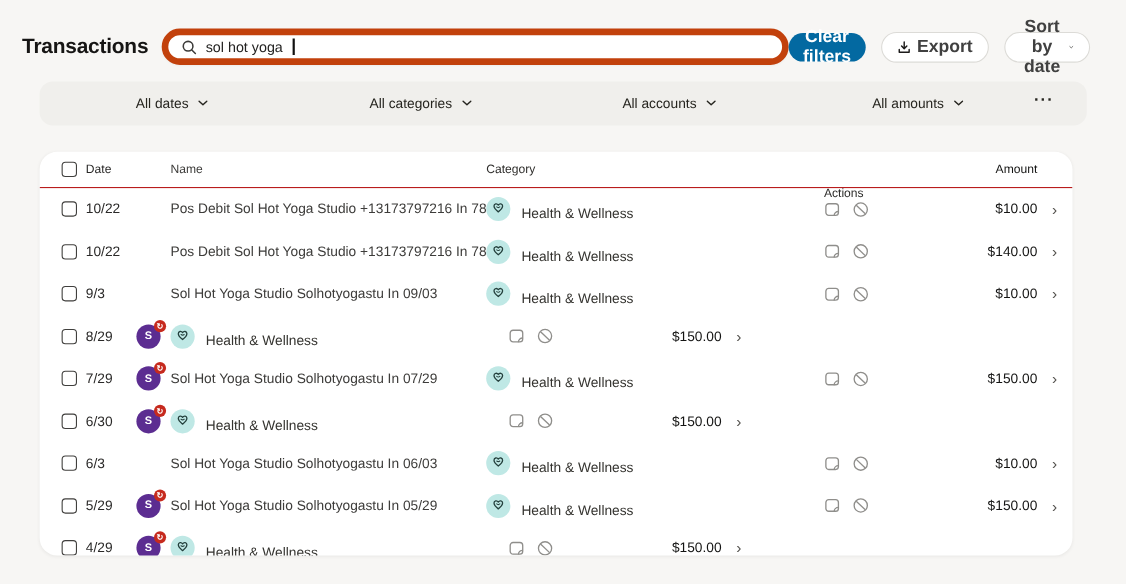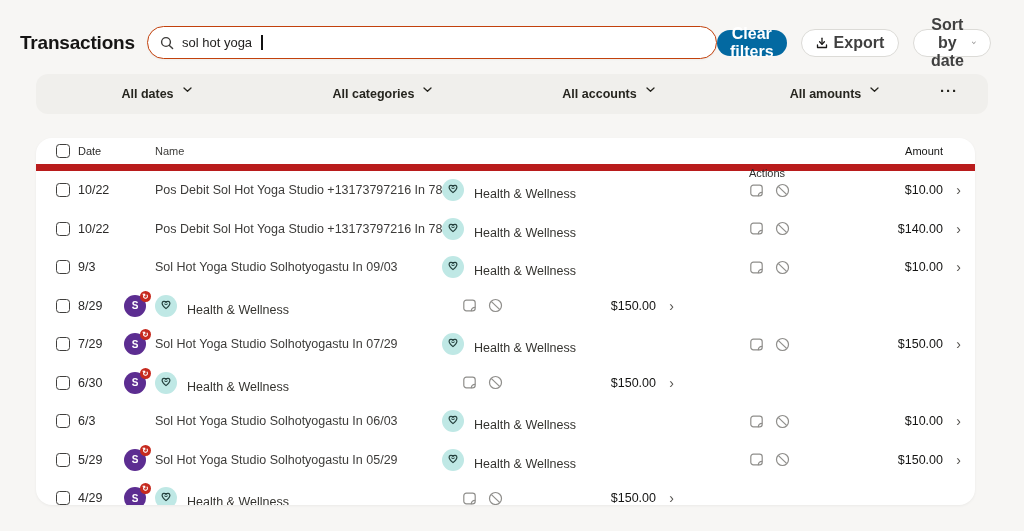--- a/index.html
+++ b/index.html
@@ -16,21 +16,21 @@
     display: flex; align-items: center;
     padding: 33px 43px 0 20px;
     height: 52px;
   }
   .page-title {
     font-size: 19px; font-weight: 600; color: #161514;
     letter-spacing: -0.2px; width: 127px; flex: none;
   }
   .search {
     flex: none; width: 570px; height: 33px;
-    background: #fff; border: 1px solid #c2410c; border-radius: 17px;
+    background: #fff; border: 6px solid #c2410c; border-radius: 17px;
     box-shadow: 0 1px 2px rgba(0,0,0,0.04);
     display: flex; align-items: center; padding: 0 12px; gap: 8px;
   }
   .search-text { font-size: 13px; color: #232221; }
   .caret { display: inline-block; width: 1.5px; height: 15px; background: #111; margin-left: 1px; }
   .topbar-actions { margin-left: auto; display: flex; align-items: center; gap: 14px; }
   .btn {
     display: inline-flex; align-items: center; gap: 6px;
     height: 28px; padding: 0 14px;
     background: #fff; border: 1px solid #dcdbd7; border-radius: 15px;
@@ -44,41 +44,41 @@
   .chev { display: inline-block; }
 
   
   .filterbar {
     margin: 22px 36px 0 36px; height: 40px;
     background: #f0efec; border-radius: 12px;
     display: grid; grid-template-columns: 1fr 1fr 1fr 1fr 48px;
     align-items: center;
   }
   .filter-item {
-    justify-self: center; display: inline-flex; gap: 9px;
+    justify-self: center; display: inline-flex; align-items: center; gap: 9px;
     background: none; border: none; cursor: pointer;
-    font-size: 12.5px; font-weight: 700; color: #26251f;
+    font-size: 12.5px; font-weight: 400; color: #26251f;
     font-family: "Liberation Sans", sans-serif;
     margin-left: 15px;
   }
   .more-btn {
     justify-self: start; background: none; border: none; cursor: pointer;
     font-size: 15px; font-weight: 700; color: #26251f; letter-spacing: 1px;
     line-height: 10px; padding-bottom: 6px;
   }
 
   
   .card {
     margin: 24px 49px 0 36px; width: 939px; height: 367px;
     background: #fff; border-radius: 16px;
     box-shadow: 0 1px 3px rgba(0,0,0,0.05);
     overflow: hidden;
   }
   .trow { display: flex; align-items: center; padding: 0 14px 0 20px; }
-  .thead { height: 33px; border-bottom: 7px solid #b91c1c; font-size: 11px; color: #2e2d2b; }
+  .thead { height: 33px; border-bottom: 1px solid #b91c1c; font-size: 11px; color: #2e2d2b; }
   .row { height: 38.5px; font-size: 12.5px; }
 
   .cell-check { width: 22px; flex: none; display: flex; align-items: center; }
   .checkbox {
     width: 14px; height: 14px; border: 1.5px solid #403f3d; border-radius: 3.5px;
     background: #fff; cursor: pointer;
   }
   .cell-date { width: 46px; flex: none; color: #2a2928; }
   .cell-avatar { width: 31px; flex: none; }
   .avatar {
@@ -171,20 +171,21 @@
 </div>
 
 <section class="card">
   <div class="trow thead">
     <div class="cell-check">
         <span class="checkbox"></span>
       </div>
     <div class="cell-date">Date</div>
     <div class="cell-avatar"></div>
     <div class="cell-name">Name</div>
+    <div class="head-category">Category</div>
     <div class="head-actions">Actions</div>
     <div class="cell-amount">Amount</div>
     <div class="cell-chevron"></div>
   </div>
   <div>
   <div class="trow row">
     <div class="cell-check">
           <span class="checkbox"></span>
         </div>
     <div class="cell-date">10/22</div>

